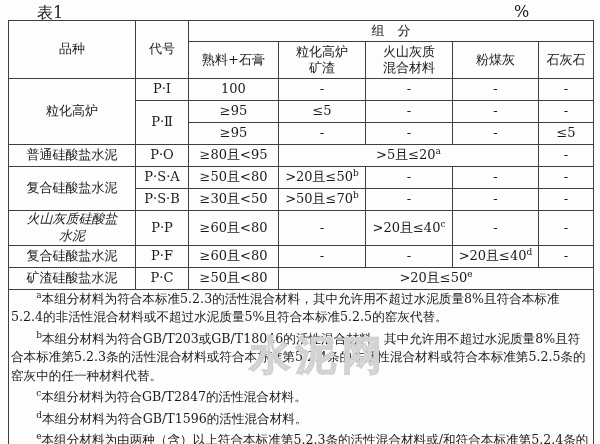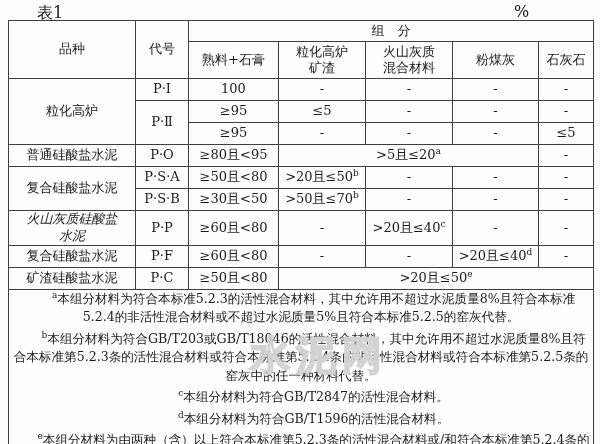--- a/index.html
+++ b/index.html
@@ -36,21 +36,21 @@
   .wrap-variety { display: inline-block; max-width: 96px; line-height: 1.3; font-style: italic; }
   sup.fref { font-size: 9px; line-height: 0; }
 
   td.notes-cell {
     height: 152px;
     text-align: left;
     vertical-align: top;
     font-size: 12.6px;
     padding: 5px 9px 4px 9px;
   }
-  .notes-cell p { margin: 0 0 3px 0; text-indent: 2em; line-height: 1.47; text-align: center; }
+  .notes-cell p { margin: 0 0 3px 0; text-indent: 2em; line-height: 1.47; }
   .notes-cell sup.fref { font-size: 9px; }
 
   #watermark {
     position: absolute; left: 250px; top: 328px;
     font-family: "DejaVu Sans", "Liberation Sans", sans-serif;
     font-size: 40px; font-weight: bold;
     letter-spacing: 6px;
     color: rgba(255,255,255,0);
     -webkit-text-stroke: 1.5px #d2d2d2;
     pointer-events: none;

